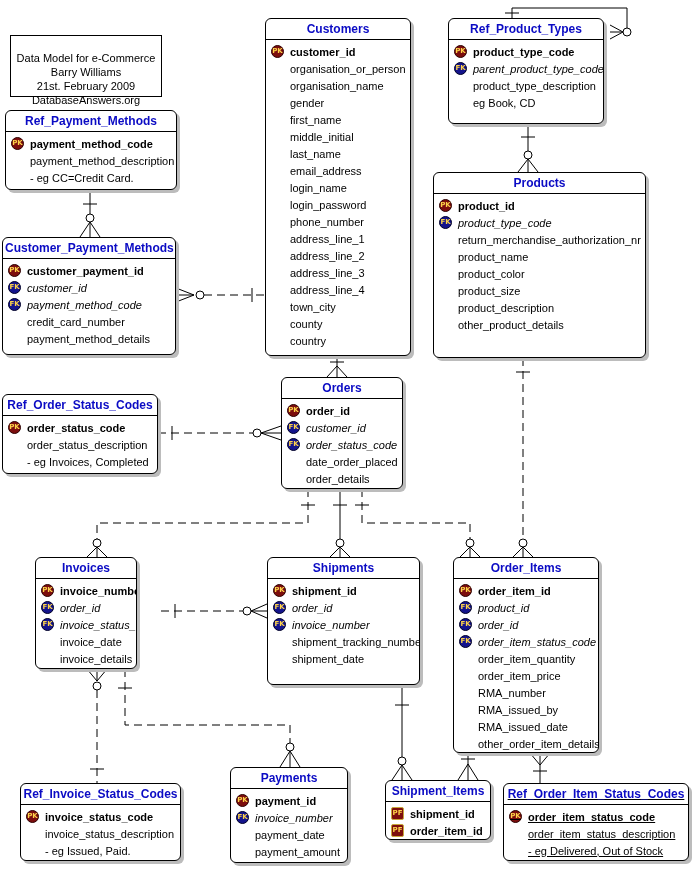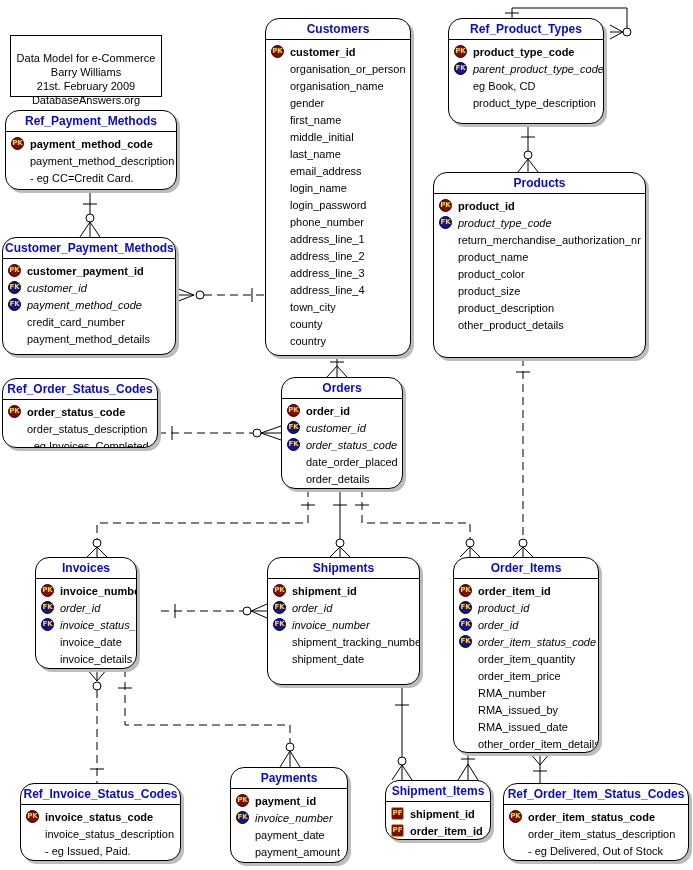--- a/index.html
+++ b/index.html
@@ -1,19 +1,19 @@
 <!DOCTYPE html>
 <html><head>
 <meta charset="utf-8">
 <style>
   html,body{margin:0;padding:0;background:#fff;}
   #diagram{position:relative;width:693px;height:870px;background:#fff;overflow:hidden;
            font-family:"Liberation Sans",sans-serif;}
   #wires{position:absolute;left:0;top:0;z-index:1;}
-  .entity{position:absolute;z-index:2;background:#fff;border:1px solid #000;border-radius:14px;
+  .entity{position:absolute;z-index:2;background:#fff;border:1px solid #000;border-radius:6px;
           box-shadow:3px 3px 0 #bcbcbc;box-sizing:border-box;overflow:hidden;}
   .entity-title{font-size:12px;font-weight:bold;color:#0b0bc4;text-align:center;
           padding:3px 2px 2px;border-bottom:1px solid #000;white-space:nowrap;line-height:15px;}
   .fields{padding:3px 9px 0 5px;}
   .frow{display:flex;align-items:center;height:17px;white-space:nowrap;font-size:11px;color:#000;}
   .badge{width:13px;height:13px;min-width:13px;border-radius:50%;font-size:7px;font-weight:bold;
          color:#ffd44a;display:inline-flex;align-items:center;justify-content:center;
          margin-right:6px;box-sizing:border-box;font-family:"DejaVu Sans",sans-serif;line-height:1;}
   .badge.pk{background:#7c0d0d;border:1px solid #2d0000;}
   .badge.fk{background:#14148c;border:1px solid #000028;}
@@ -229,25 +229,25 @@
         <div class="frow">
           <span class="badge pk">PK</span>
           <span class="bold">product_type_code</span>
         </div>
         <div class="frow">
           <span class="badge fk">FK</span>
           <span class="ital">parent_product_type_code</span>
         </div>
         <div class="frow">
           <span class="nobadge"></span>
+          <span class="">product_type_description</span>
+        </div>
+        <div class="frow">
+          <span class="nobadge"></span>
           <span class="">eg Book, CD</span>
-        </div>
-        <div class="frow">
-          <span class="nobadge"></span>
-          <span class="">product_type_description</span>
         </div>
       </div>
     </div>
     <div class="entity" style="left: 2px; top: 237px; width: 174px; height: 118px;">
       <div class="entity-title">Customer_Payment_Methods</div>
       <div class="fields">
         <div class="frow">
           <span class="badge pk">PK</span>
           <span class="bold">customer_payment_id</span>
         </div>
@@ -299,21 +299,21 @@
         <div class="frow">
           <span class="nobadge"></span>
           <span class="">product_description</span>
         </div>
         <div class="frow">
           <span class="nobadge"></span>
           <span class="">other_product_details</span>
         </div>
       </div>
     </div>
-    <div class="entity" style="left: 2px; top: 378px; width: 156px; height: 70px;">
+    <div class="entity" style="left: 2px; top: 394px; width: 156px; height: 80px;">
       <div class="entity-title">Ref_Order_Status_Codes</div>
       <div class="fields">
         <div class="frow">
           <span class="badge pk">PK</span>
           <span class="bold">order_status_code</span>
         </div>
         <div class="frow">
           <span class="nobadge"></span>
           <span class="">order_status_description</span>
         </div>
@@ -487,21 +487,21 @@
         <div class="frow">
           <span class="badge pf">PF</span>
           <span class="bold">shipment_id</span>
         </div>
         <div class="frow">
           <span class="badge pf">PF</span>
           <span class="bold">order_item_id</span>
         </div>
       </div>
     </div>
-    <div class="entity" style="left: 503px; top: 783px; width: 186px; height: 78px;">
+    <div class="entity" style="left: 503px; top: 783px; width: 186px; height: 78px; text-decoration: underline;">
       <div class="entity-title">Ref_Order_Item_Status_Codes</div>
       <div class="fields">
         <div class="frow">
           <span class="badge pk">PK</span>
           <span class="bold">order_item_status_code</span>
         </div>
         <div class="frow">
           <span class="nobadge"></span>
           <span class="">order_item_status_description</span>
         </div>

